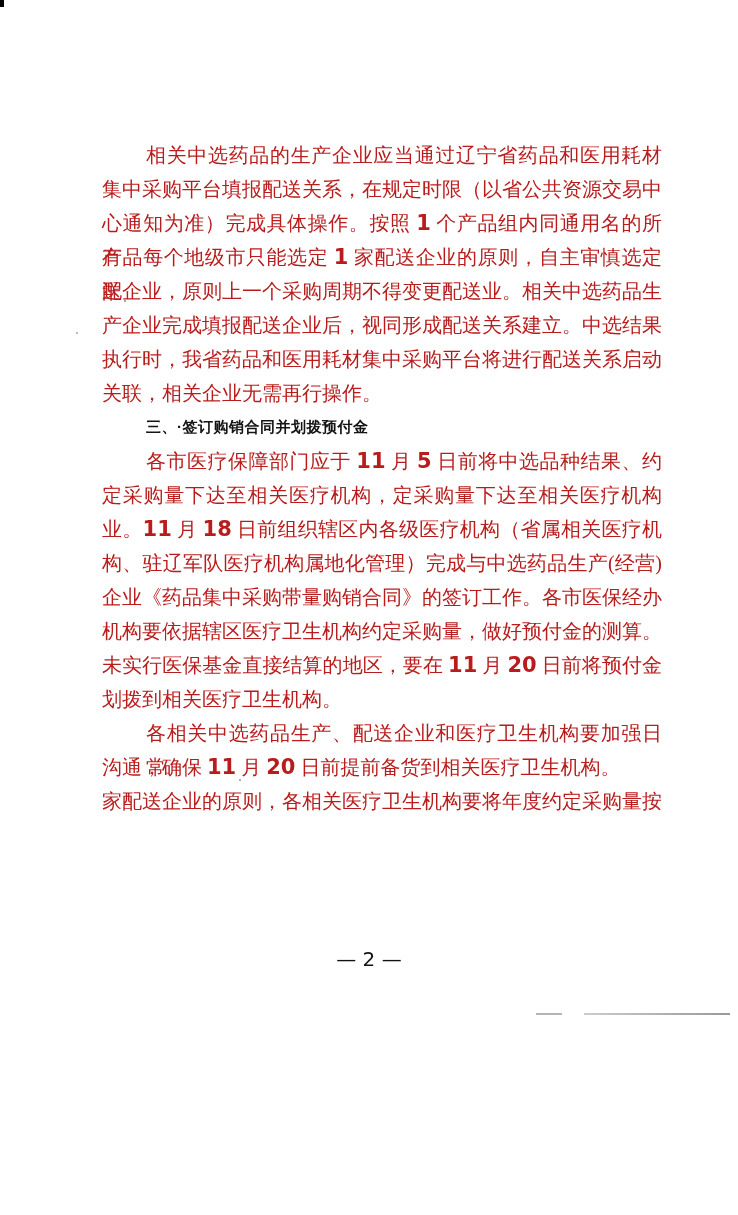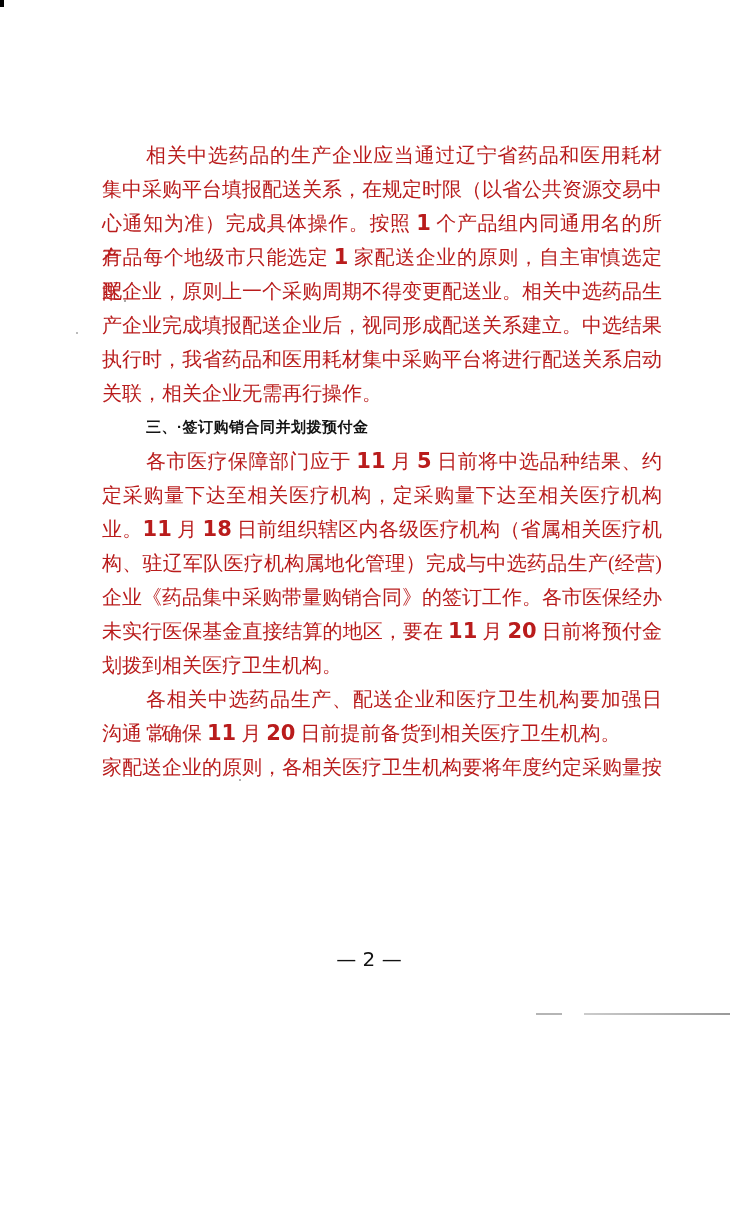--- a/index.html
+++ b/index.html
@@ -88,20 +88,21 @@
     <div class="line j">送企业，原则上一个采购周期不得变更配送业。相关中选药品生</div>
     <div class="line j">产企业完成填报配送企业后，视同形成配送关系建立。中选结果</div>
     <div class="line j">执行时，我省药品和医用耗材集中采购平台将进行配送关系启动</div>
     <div class="line">关联，相关企业无需再行操作。</div>
     <div class="line heading indent">三、·签订购销合同并划拨预付金</div>
     <div class="line j indent">各市医疗保障部门应于 <span class="num">11</span> 月 <span class="num">5</span> 日前将中选品种结果、约</div>
     <div class="line j">定采购量下达至相关医疗机构，定采购量下达至相关医疗机构</div>
     <div class="line j">业。<span class="num">11</span> 月 <span class="num">18</span> 日前组织辖区内各级医疗机构（省属相关医疗机</div>
     <div class="line j">构、驻辽军队医疗机构属地化管理）完成与中选药品生产(经营)</div>
     <div class="line j">企业《药品集中采购带量购销合同》的签订工作。各市医保经办</div>
+    <div class="line j">机构要依据辖区医疗卫生机构约定采购量，做好预付金的测算。</div>
     <div class="line j">未实行医保基金直接结算的地区，要在 <span class="num">11</span> 月 <span class="num">20</span> 日前将预付金</div>
     <div class="line">划拨到相关医疗卫生机构。</div>
     <div class="line j indent">各相关中选药品生产、配送企业和医疗卫生机构要加强日常</div>
     <div class="line">沟通，确保 <span class="num">11</span> 月 <span class="num">20</span> 日前提前备货到相关医疗卫生机构。</div>
     <div class="line j">家配送企业的原则，各相关医疗卫生机构要将年度约定采购量按</div>
   </div>
 
   <div class="footer">— 2 —</div>
 
   <div class="scan-line-a"></div>

